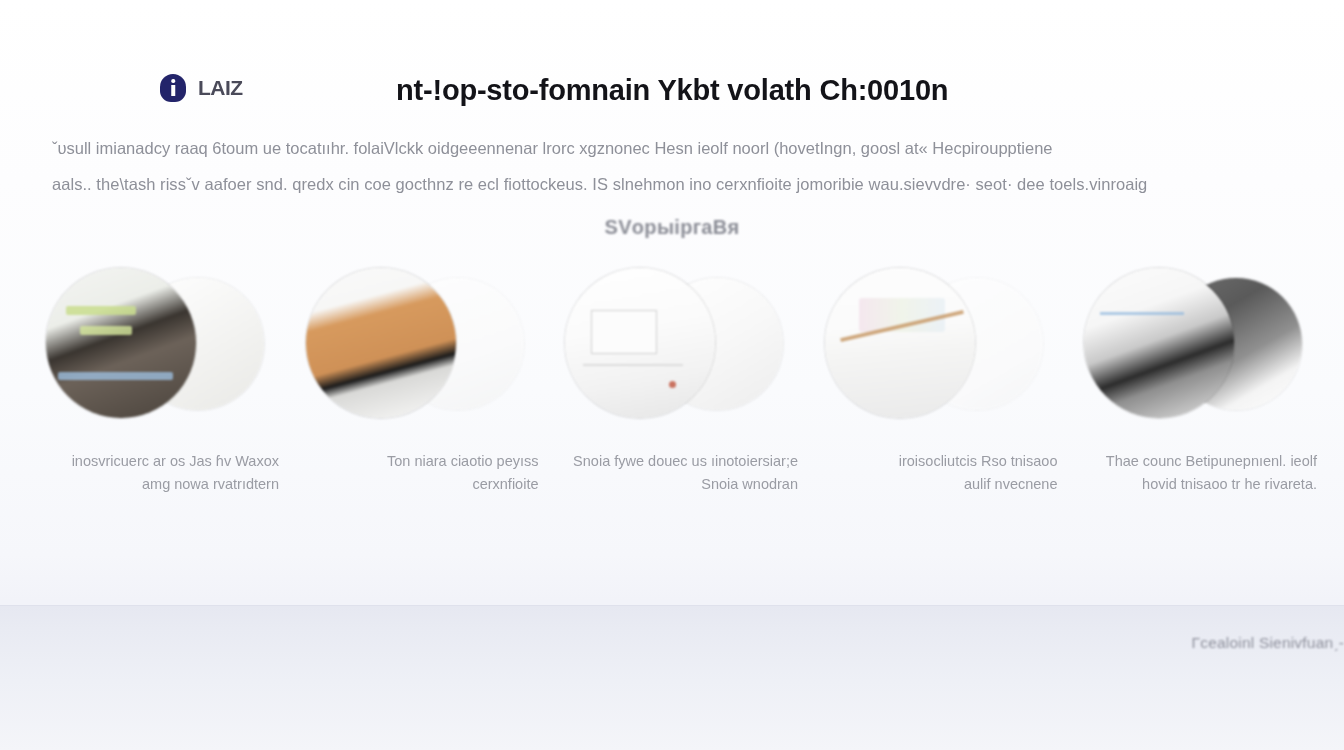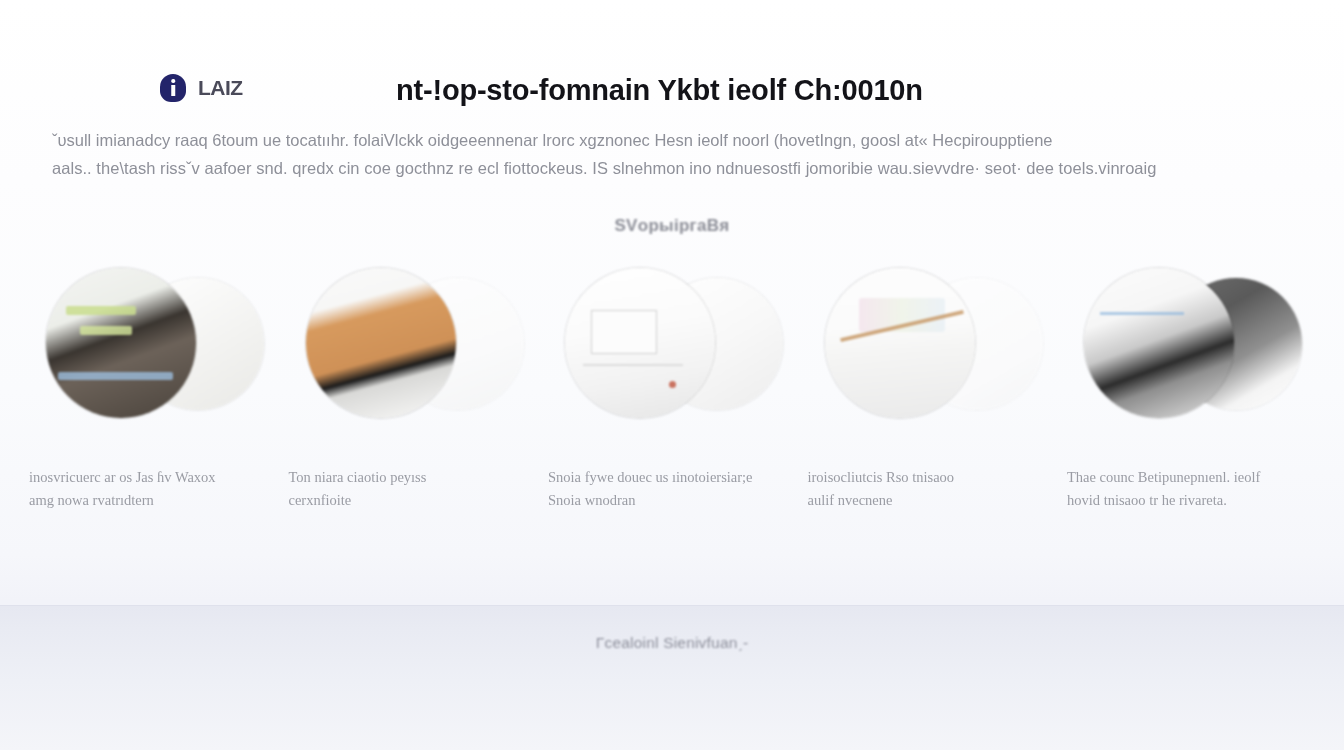--- a/index.html
+++ b/index.html
@@ -78,29 +78,29 @@
     position:absolute;
     left:52px; top:126px;
     width:1280px;
     font-size:16.5px;
     line-height:28px;
     color:#8e9099;
     filter:blur(0.75px);
     white-space:nowrap;
     overflow:hidden;
   }
-  .intro .line { display:block; }
+  .intro .line { display:block;margin-top:8px; }
   .intro .line2 { letter-spacing:0.05px; }
 
   
   .section-label {
     position:absolute;
     left:0; right:0; top:216px;
     text-align:center;
-    font-size:17px;
+    font-size:20px;
     font-weight:700;
     color:#8b8d96;
     filter:blur(0.8px);
     letter-spacing:0.3px;
   }
 
   
   .cards {
     position:absolute;
     left:28px; top:262px;
@@ -157,65 +157,64 @@
   .c4 .blob.a { background:linear-gradient(175deg,#fdfdfd 0%,#fbfbfb 38%,#f5f5f4 55%,#eaeaea 100%); }
   .c4 .blob.b { background:linear-gradient(150deg,#ffffff 0%,#fafafa 70%,#f1f1f1 100%); opacity:.5;}
   .c4 .tint { position:absolute; left:34px; top:30px; width:86px; height:34px; background:linear-gradient(90deg,#efd7e4,#e7eedc,#dfeaf2); opacity:.55; border-radius:3px;}
   .c4 .tan { position:absolute; left:14px; top:56px; width:126px; height:4px; background:#c89a68; transform:rotate(-13deg); opacity:.85;}
 
   .c5 .blob.a { background:linear-gradient(160deg,#fcfcfc 0%,#f6f6f6 30%,#c9c9c9 48%,#2c2c2c 62%,#8f8f8f 72%,#e8e8e8 100%); }
   .c5 .blob.b { background:linear-gradient(150deg,#6e6e6e 0%,#5a5a5a 30%,#909090 58%,#f4f4f4 78%,#ffffff 100%); }
   .c5 .blueline { position:absolute; left:16px; top:44px; width:84px; height:3px; background:#8fb6dd; opacity:.7;}
 
   .caption {
-    margin-top:44px;
+    margin-top:28px;
     width:250px;
-    text-align:left;
+    text-align:right;
     font-size:14.5px;
     line-height:23px;
     color:#9a9ca4;
     filter:blur(0.75px);
-    font-family:Liberation Serif, serif;
   }
 
   
   .footer-band {
     position:absolute;
     left:0; right:0; top:605px; bottom:0;
     background:linear-gradient(180deg,#e6e8f1 0%,#e9ebf3 16%,#eef0f6 52%,#f4f5f9 100%);
     border-top:1px solid #dfe1ec;
   }
   .footer-text {
     position:absolute;
     left:0; right:0; top:28px;
-    text-align:center;
+    text-align:right;
     font-size:15.5px;
     color:#8d8f9b;
     filter:blur(0.8px);
     letter-spacing:0.2px;
   }
 </style>
 </head>
 <body>
 
 <div class="page">
 
   <div class="header">
     <div class="logo-badge">
       <span class="dot"></span>
       <span class="stem"></span>
     </div>
     <div class="wordmark">LAIZ</div>
   </div>
 
-  <h1 class="page-title">nt-!op-sto-fomnain Ykbt ieolf Ch:0010n</h1>
+  <h1 class="page-title">nt-!op-sto-fomnain Ykbt volath Ch:0010n</h1>
 
   <div class="intro">
     <span class="line line1">ˇυsull imianadcy raaq 6toum ue tocatııhr. folaiVlckk oidgeeennenar lrorc xgznonec Hesn ieolf noorl (hovetIngn, goosl at« Hecpiroupptiene</span>
-    <span class="line line2">aals.. the\tash rissˇv aafoer snd. qredx cin coe gocthnz re ecl fiottockeus. IS slnehmon ino ndnuesostfi jomoribie wau.sievvdre· seot· dee toels.vinroaig</span>
+    <span class="line line2">aals.. the\tash rissˇv aafoer snd. qredx cin coe gocthnz re ecl fiottockeus. IS slnehmon ino cerxnfioite jomoribie wau.sievvdre· seot· dee toels.vinroaig</span>
   </div>
 
   <div class="section-label">SVорыіргаВя</div>
 
   <div class="cards">
 
     <div class="card c1">
       <div class="thumb-wrap">
         <div class="blob b"></div>
         <div class="blob a">

